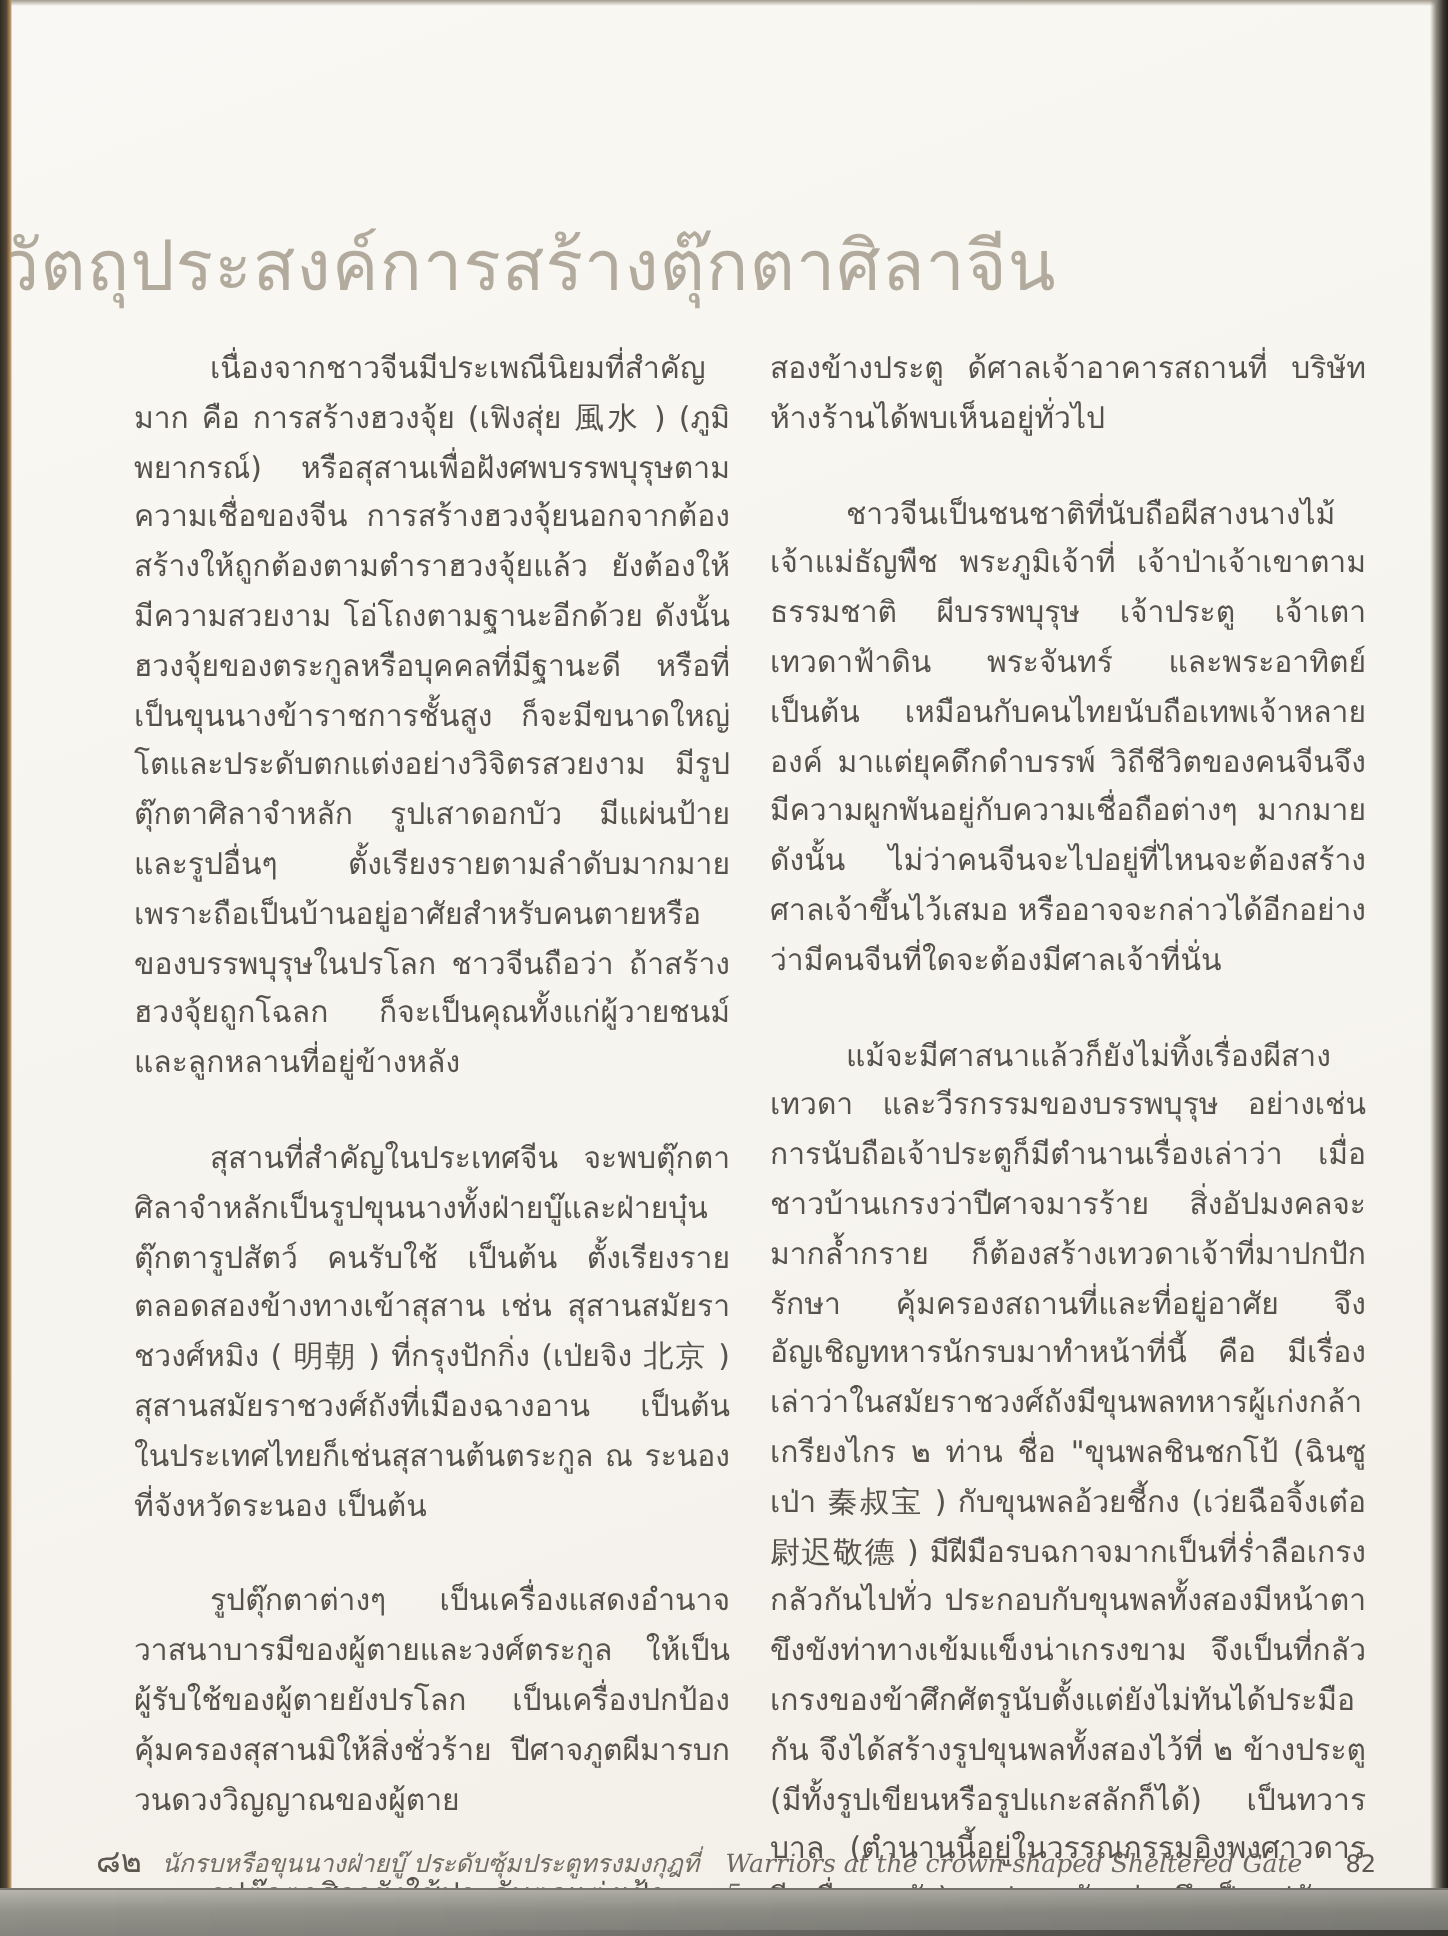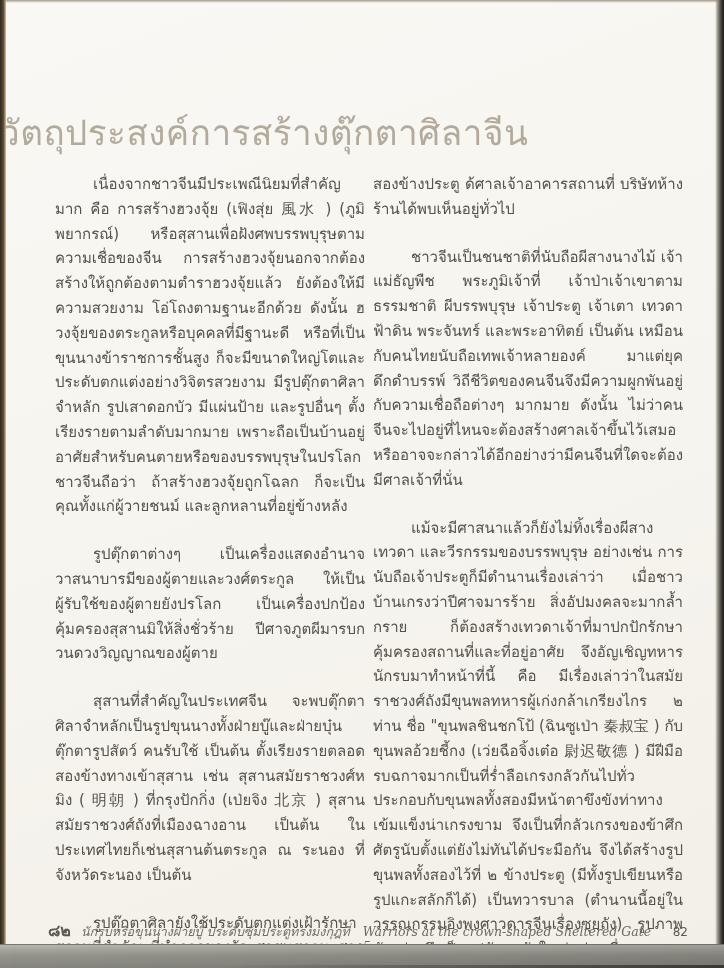--- a/index.html
+++ b/index.html
@@ -77,21 +77,21 @@
   }
   .col {
     width: 310px;
     color: #56524a;
     font-size: 15px;
     line-height: 24.8px;
     text-align: justify;
     text-justify: inter-cluster;
   }
   .col p {
-    margin: 0 0 23px 0;
+    margin: 0 0 23px 12px;
     text-indent: 38px;
   }
   .col p.no-indent {
     text-indent: 0;
   }
 
   .footer {
     position: absolute;
     left: 48px;
     right: 36px;
@@ -101,21 +101,21 @@
     align-items: baseline;
     color: #6e695f;
   }
   .footer-left {
     display: flex;
     align-items: baseline;
     gap: 10px;
   }
   .page-num-thai {
     font-size: 16px;
-    font-weight: bold;
+    font-weight: normal;
     color: #5d584e;
   }
   .caption-thai {
     font-style: italic;
     font-size: 12.5px;
     color: #736d62;
   }
   .footer-right {
     display: flex;
     align-items: baseline;
@@ -135,22 +135,22 @@
 </head>
 <body>
 
 <div class="page">
 
   <h1 class="doc-title">วัตถุประสงค์การสร้างตุ๊กตาศิลาจีน</h1>
 
   <div class="columns">
     <div class="col">
       <p>เนื่องจากชาวจีนมีประเพณีนิยมที่สำคัญมาก คือ การสร้างฮวงจุ้ย (เฟิงสุ่ย 風水 ) (ภูมิพยากรณ์) หรือสุสานเพื่อฝังศพบรรพบุรุษตามความเชื่อของจีน การสร้างฮวงจุ้ยนอกจากต้องสร้างให้ถูกต้องตามตำราฮวงจุ้ยแล้ว ยังต้องให้มีความสวยงาม โอ่โถงตามฐานะอีกด้วย ดังนั้น ฮวงจุ้ยของตระกูลหรือบุคคลที่มีฐานะดี หรือที่เป็นขุนนางข้าราชการชั้นสูง ก็จะมีขนาดใหญ่โตและประดับตกแต่งอย่างวิจิตรสวยงาม มีรูปตุ๊กตาศิลาจำหลัก รูปเสาดอกบัว มีแผ่นป้าย และรูปอื่นๆ ตั้งเรียงรายตามลำดับมากมาย เพราะถือเป็นบ้านอยู่อาศัยสำหรับคนตายหรือของบรรพบุรุษในปรโลก ชาวจีนถือว่า ถ้าสร้างฮวงจุ้ยถูกโฉลก ก็จะเป็นคุณทั้งแก่ผู้วายชนม์ และลูกหลานที่อยู่ข้างหลัง</p>
+      <p>สุสานที่สำคัญในประเทศจีน จะพบตุ๊กตาศิลาจำหลักเป็นรูปขุนนางทั้งฝ่ายบู๊และฝ่ายบุ๋น ตุ๊กตารูปสัตว์ คนรับใช้ เป็นต้น ตั้งเรียงรายตลอดสองข้างทางเข้าสุสาน เช่น สุสานสมัยราชวงศ์หมิง ( 明朝 ) ที่กรุงปักกิ่ง (เป่ยจิง 北京 ) สุสานสมัยราชวงศ์ถังที่เมืองฉางอาน เป็นต้น ในประเทศไทยก็เช่นสุสานต้นตระกูล ณ ระนอง ที่จังหวัดระนอง เป็นต้น</p>
       <p>รูปตุ๊กตาต่างๆ เป็นเครื่องแสดงอำนาจวาสนาบารมีของผู้ตายและวงศ์ตระกูล ให้เป็นผู้รับใช้ของผู้ตายยังปรโลก เป็นเครื่องปกป้องคุ้มครองสุสานมิให้สิ่งชั่วร้าย ปีศาจภูตผีมารบกวนดวงวิญญาณของผู้ตาย</p>
-      <p>สุสานที่สำคัญในประเทศจีน จะพบตุ๊กตาศิลาจำหลักเป็นรูปขุนนางทั้งฝ่ายบู๊และฝ่ายบุ๋น ตุ๊กตารูปสัตว์ คนรับใช้ เป็นต้น ตั้งเรียงรายตลอดสองข้างทางเข้าสุสาน เช่น สุสานสมัยราชวงศ์หมิง ( 明朝 ) ที่กรุงปักกิ่ง (เป่ยจิง 北京 ) สุสานสมัยราชวงศ์ถังที่เมืองฉางอาน เป็นต้น ในประเทศไทยก็เช่นสุสานต้นตระกูล ณ ระนอง ที่จังหวัดระนอง เป็นต้น</p>
       <p>รูปตุ๊กตาศิลายังใช้ประดับตกแต่งเฝ้ารักษาสถานที่สำคัญ ที่ทำการของรัฐ ศาสนสถาน ศาลเจ้า ตลอดจนตามร้านค้า บ้านเรือนที่อยู่อาศัยอีกด้วย เพราะสัตว์หรือเทพยดาบางองค์ ถือเป็นเทพผู้ปกปักรักษา มิให้ภูตผีปีศาจและสิ่งชั่วร้ายอัปมงคลใดๆ มากล้ำกราย เช่น สิงโต เสือ ท้าวจตุโลกบาล รูปมงคลฮก ลก ซิ่ว (ฝู ลู่ โช่ว 福禄寿 ) รูปขุนนาง และรูปชาวตะวันตก เป็นต้น ตั้งตระหง่านอยู่</p>
     </div>
     <div class="col">
       <p class="no-indent">สองข้างประตู ด้ศาลเจ้าอาคารสถานที่ บริษัทห้างร้านได้พบเห็นอยู่ทั่วไป</p>
       <p>ชาวจีนเป็นชนชาติที่นับถือผีสางนางไม้ เจ้าแม่ธัญพืช พระภูมิเจ้าที่ เจ้าป่าเจ้าเขาตามธรรมชาติ ผีบรรพบุรุษ เจ้าประตู เจ้าเตา เทวดาฟ้าดิน พระจันทร์ และพระอาทิตย์ เป็นต้น เหมือนกับคนไทยนับถือเทพเจ้าหลายองค์ มาแต่ยุคดึกดำบรรพ์ วิถีชีวิตของคนจีนจึงมีความผูกพันอยู่กับความเชื่อถือต่างๆ มากมาย ดังนั้น ไม่ว่าคนจีนจะไปอยู่ที่ไหนจะต้องสร้างศาลเจ้าขึ้นไว้เสมอ หรืออาจจะกล่าวได้อีกอย่างว่ามีคนจีนที่ใดจะต้องมีศาลเจ้าที่นั่น</p>
       <p>แม้จะมีศาสนาแล้วก็ยังไม่ทิ้งเรื่องผีสางเทวดา และวีรกรรมของบรรพบุรุษ อย่างเช่น การนับถือเจ้าประตูก็มีตำนานเรื่องเล่าว่า เมื่อชาวบ้านเกรงว่าปีศาจมารร้าย สิ่งอัปมงคลจะมากล้ำกราย ก็ต้องสร้างเทวดาเจ้าที่มาปกปักรักษา คุ้มครองสถานที่และที่อยู่อาศัย จึงอัญเชิญทหารนักรบมาทำหน้าที่นี้ คือ มีเรื่องเล่าว่าในสมัยราชวงศ์ถังมีขุนพลทหารผู้เก่งกล้าเกรียงไกร ๒ ท่าน ชื่อ "ขุนพลชินชกโป้ (ฉินซูเป่า 秦叔宝 ) กับขุนพลอ้วยชี้กง (เว่ยฉือจิ้งเต๋อ 尉迟敬德 ) มีฝีมือรบฉกาจมากเป็นที่ร่ำลือเกรงกลัวกันไปทั่ว ประกอบกับขุนพลทั้งสองมีหน้าตาขึงขังท่าทางเข้มแข็งน่าเกรงขาม จึงเป็นที่กลัวเกรงของข้าศึกศัตรูนับตั้งแต่ยังไม่ทันได้ประมือกัน จึงได้สร้างรูปขุนพลทั้งสองไว้ที่ ๒ ข้างประตู (มีทั้งรูปเขียนหรือรูปแกะสลักก็ได้) เป็นทวารบาล (ตำนานนี้อยู่ในวรรณกรรมอิงพงศาวดารจีนเรื่องซุยถัง) รูปภาพดังกล่าวจึงเป็นรูปนักรบตัวใหญ่แต่งเครื่องแบบเต็มยศ มือถืออาวุธต่างๆ เช่น ง้าว ทวน หน้าตาดุดัน หนวดเครายาว ผีสางเห็นคงกลัวไม่กล้าย่างกรายเข้ามา อย่างที่คนไทยเราเรียกรูป "เซี้ยวกาง" คือรูปทวารบาลผู้รักษาประตู ซึ่งมักเป็นรูปขุนพลทหารจีนเกือบทั้งสิ้นเช่นเดียวกัน</p>
     </div>
   </div>
 
   <div class="footer">

